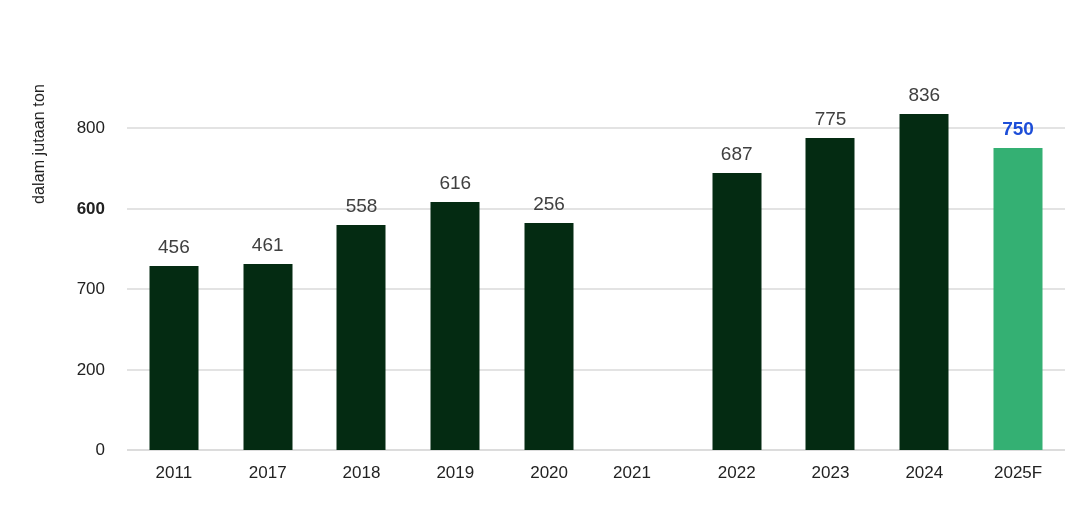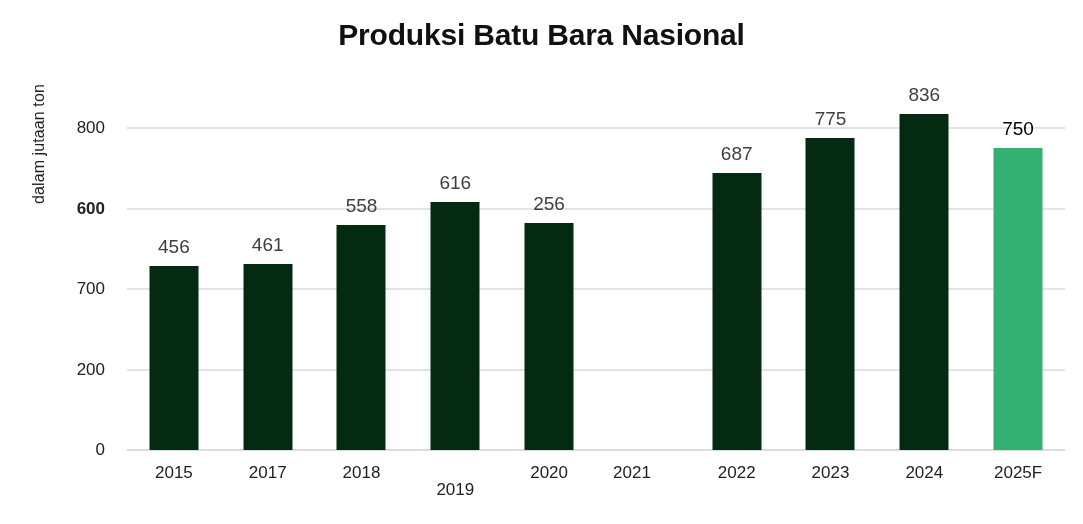--- a/index.html
+++ b/index.html
@@ -110,22 +110,22 @@
   }
   .bar-value {
     position: absolute;
     left: 50%;
     transform: translateX(-50%);
     font-size: 19px;
     color: #404040;
     white-space: nowrap;
   }
   .bar-value.highlight {
-    font-weight: 400;
-    color: #000000;
+    font-weight: 700;
+    color: #1d4ed8;
   }
 
   
   .xlabels {
     position: absolute;
     left: 127px;
     top: 463px;
     width: 938px;
     height: 30px;
   }
@@ -137,21 +137,20 @@
     color: #222222;
     transform: translateX(-50%);
     white-space: nowrap;
   }
 </style>
 </head>
 <body>
 
 <div id="chart-root">
 
-  <div class="chart-title">Produksi Batu Bara Nasional</div>
 
   <div class="y-axis-title">dalam jutaan ton</div>
 
   <div class="plot" id="gridlines-layer">
       <div class="gridline baseline" style="top: 321px;"></div>
       <div class="gridline" style="top: 240.5px;"></div>
       <div class="gridline" style="top: 160px;"></div>
       <div class="gridline" style="top: 79.5px;"></div>
       <div class="gridline" style="top: -1px;"></div>
     </div>
@@ -197,24 +196,24 @@
         <div class="bar" style="height: 336.49px; background: rgb(4, 43, 18);"></div>
         <div class="bar-value" style="bottom: 344.49px;">836</div>
       </div>
       <div class="bar-slot" style="left: 844.2px; width: 93.8px;">
         <div class="bar" style="height: 301.875px; background: rgb(52, 176, 115);"></div>
         <div class="bar-value highlight" style="bottom: 309.875px;">750</div>
       </div>
     </div>
 
   <div class="xlabels" id="xlabels-layer">
-      <div class="xlabel" style="left: 46.9px;">2015</div>
+      <div class="xlabel" style="left: 46.9px;">2011</div>
       <div class="xlabel" style="left: 140.7px;">2017</div>
       <div class="xlabel" style="left: 234.5px;">2018</div>
-      <div class="xlabel" style="left: 328.3px; margin-top: 17px;">2019</div>
+      <div class="xlabel" style="left: 328.3px;">2019</div>
       <div class="xlabel" style="left: 422.1px;">2020</div>
       <div class="xlabel" style="left: 505px;">2021</div>
       <div class="xlabel" style="left: 609.7px;">2022</div>
       <div class="xlabel" style="left: 703.5px;">2023</div>
       <div class="xlabel" style="left: 797.3px; text-align: center;">2024</div>
       <div class="xlabel" style="left: 891.1px;">2025F</div>
     </div>
 
 </div>
 

